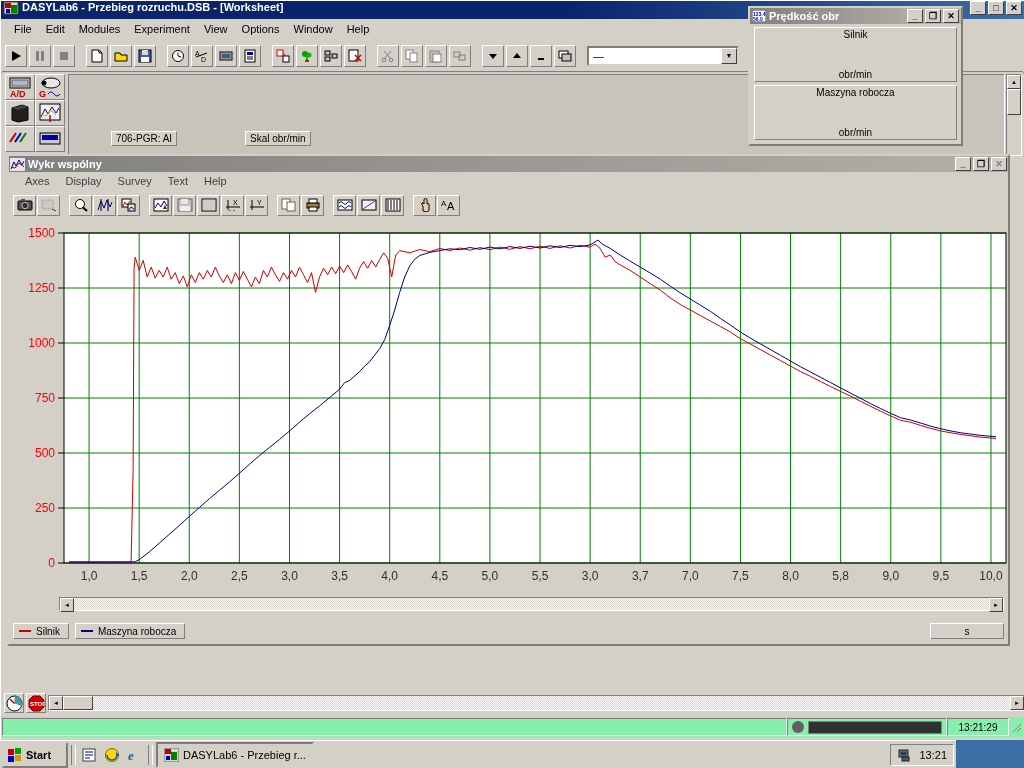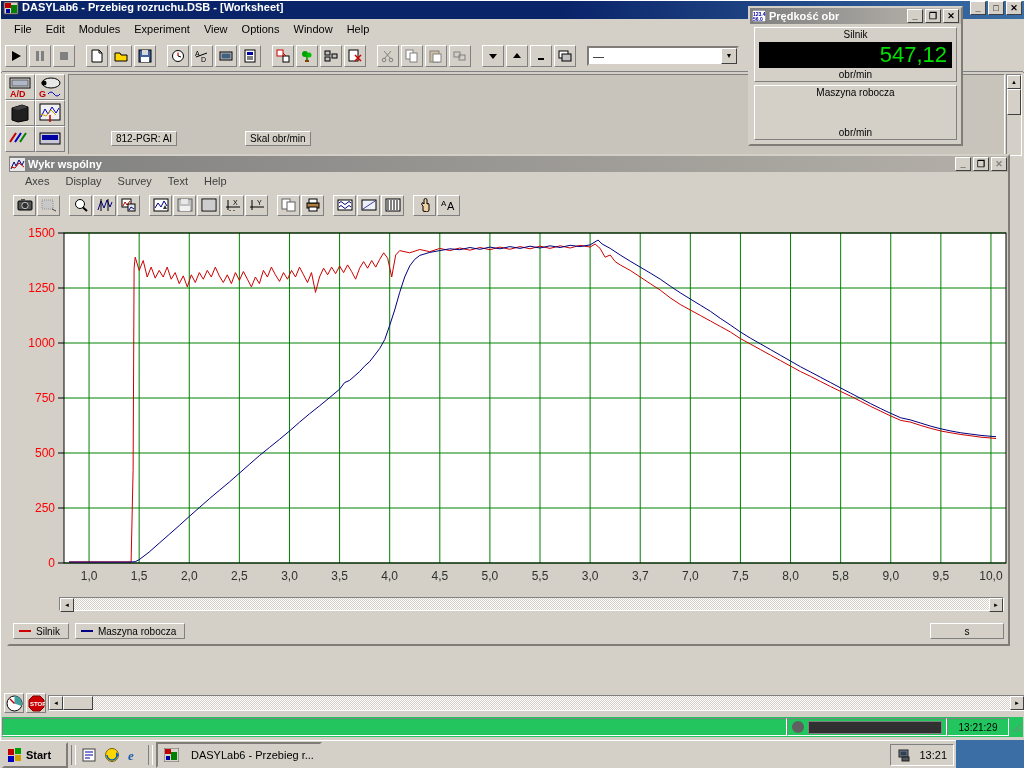--- a/index.html
+++ b/index.html
@@ -79,21 +79,21 @@
     display:flex;align-items:center;gap:5px;padding:0 8px 0 5px;font-size:10px;}
   .legdash{width:12px;height:0;border-top:2px solid;}
   .unitbox{margin-left:auto;width:74px;height:16px;background:#d4d0c8;border:1px solid;
     border-color:#fff #808080 #808080 #fff;box-sizing:border-box;
     display:flex;align-items:center;justify-content:center;font-size:10px;}
   
   .botbar{position:absolute;left:1px;bottom:26px;width:1021px;height:22px;background:#d4d0c8;
     display:flex;align-items:center;padding:0 2px;gap:2px;}
   .botscroll{flex:1 1 auto;height:16px;background:#d4d0c8;border:1px solid;
     border-color:#808080 #fff #fff #808080;box-sizing:border-box;display:flex;}
-  .statusbar{position:absolute;left:1px;bottom:3px;width:1021px;height:20px;background:#22c55e;
+  .statusbar{position:absolute;left:1px;bottom:3px;width:1021px;height:20px;background:#86efac;
     display:flex;align-items:center;font-size:10px;}
   .st-pane{height:18px;border:1px solid;border-color:#808080 #fff #fff #808080;box-sizing:border-box;}
   
   .meterwin{position:absolute;left:748px;top:6px;width:215px;height:140px;background:#d4d0c8;
     border:2px outset #d4d0c8;box-sizing:border-box;z-index:30;}
   .m-titlebar{height:16px;background:linear-gradient(90deg,#808080 0%,#bdb9b1 100%);
     display:flex;align-items:center;padding:0 2px;color:#fff;font-weight:bold;font-size:11px;}
   .m-body{position:absolute;left:4px;top:19px;right:4px;bottom:4px;display:flex;
     flex-direction:column;gap:3px;}
   .mpanel{flex:1 1 0;border:1px solid;border-color:#fff #808080 #808080 #fff;box-sizing:border-box;
@@ -103,21 +103,21 @@
     justify-content:flex-end;padding-right:5px;box-sizing:border-box;
     color:#00e000;font-size:22px;font-family:"Liberation Sans",sans-serif;letter-spacing:0px;}
   
   .taskbar{position:absolute;left:0;bottom:0;width:956px;height:28px;background:#d4d0c8;
     border-top:1px solid #fff;box-sizing:border-box;display:flex;align-items:center;padding:2px 2px;gap:3px;}
   .startbtn{height:22px;min-width:54px;background:#d4d0c8;border:2px outset #d4d0c8;
     display:flex;align-items:center;gap:3px;padding:0 5px 0 3px;font-weight:bold;font-size:11px;}
   .tb-sep{width:3px;height:20px;border-left:1px solid #808080;border-right:1px solid #fff;}
   .qicon{width:20px;height:20px;display:flex;align-items:center;justify-content:center;}
   .taskitem{height:22px;background:#d4d0c8;border:2px inset #d4d0c8;display:flex;align-items:center;
-    gap:12px;padding:0 6px;font-size:11px;max-width:180px;white-space:nowrap;overflow:hidden;}
+    gap:4px;padding:0 6px;font-size:11px;max-width:180px;white-space:nowrap;overflow:hidden;}
   .tray{margin-left:auto;height:22px;border:1px solid;border-color:#808080 #fff #fff #808080;
     box-sizing:border-box;display:flex;align-items:center;gap:6px;padding:0 6px;font-size:11px;}
 </style>
 </head>
 <body>
 
 <div class="app">
 
   <div class="titlebar">
     <span class="tb-icon">
@@ -337,21 +337,21 @@
           </svg>
         </div>
       <div class="pal">
         <svg width="24" height="22">
             <rect x="2" y="5" width="20" height="11" fill="#c8c8d8" stroke="#000"></rect>
             <rect x="4" y="7" width="16" height="5" fill="#0000a0"></rect>
           </svg>
         </div>
     </div>
     <div class="wsheet-canvas">
-      <div class="modbox" style="left:42px;top:56px;">812-PGR: AI</div>
+      <div class="modbox" style="left:42px;top:56px;">706-PGR: AI</div>
       <div class="modbox" style="left:176px;top:56px;">Skal obr/min</div>
     </div>
     <div class="ws-scroll-v">
       <div class="sb-btn">▲</div>
       <div class="sb-thumb" style="height:26px;"></div>
     </div>
   </div>
 
   <div class="chartwin">
     <div class="c-titlebar">
@@ -645,21 +645,20 @@
     <span class="tb-title">Prędkość obr</span>
     <span class="tb-btns">
       <span class="winbtn">_</span>
       <span class="winbtn">❐</span>
       <span class="winbtn">✕</span>
     </span>
   </div>
   <div class="m-body">
     <div class="mpanel">
       <div class="mlabel">Silnik</div>
-      <div class="mdisplay">547,12</div>
       <div class="mlabel">obr/min</div>
     </div>
     <div class="mpanel">
       <div class="mlabel">Maszyna robocza</div>
       <div class="mlabel">obr/min</div>
     </div>
   </div>
 </div>
 
 <div class="taskbar">

